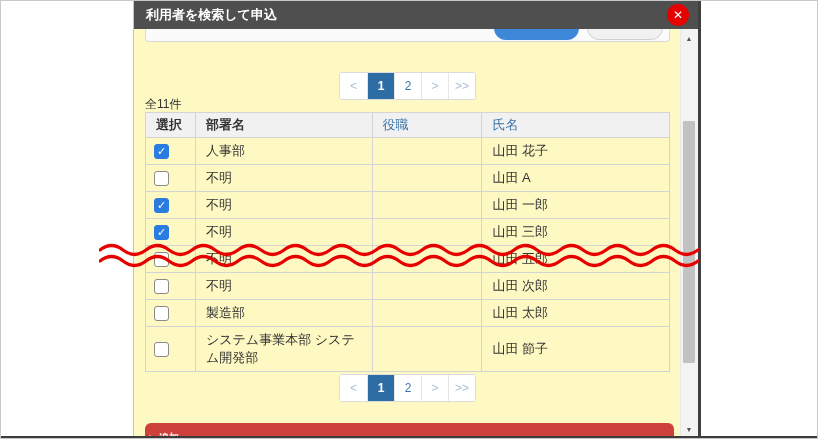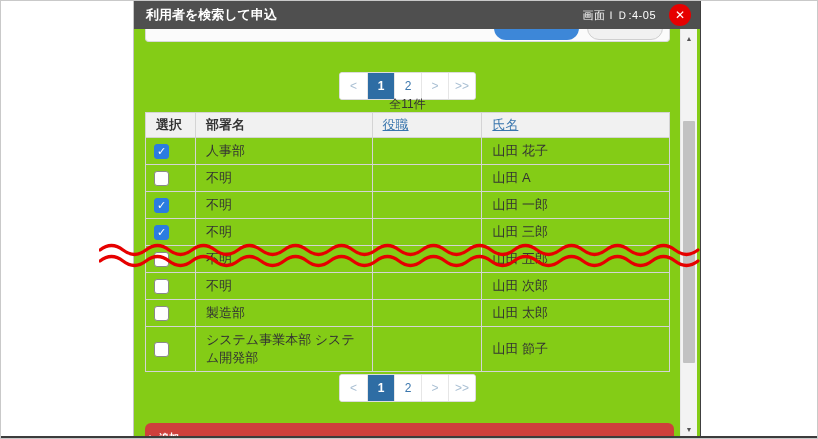--- a/index.html
+++ b/index.html
@@ -2,21 +2,21 @@
 <html><head>
 <meta charset="utf-8">
 <style>
   * { margin:0; padding:0; box-sizing:border-box; }
   body { background:#fff; font-family:"Liberation Sans","DejaVu Sans",sans-serif; }
   .frame { position:relative; width:818px; height:439px; background:#fff;
            border:1px solid #c9c9c9; overflow:hidden; }
 
   
   .dialog { position:absolute; left:132px; top:0; width:568px; height:439px;
-            background:#84cc16; border-left:1px solid #c6c6c6; border-right:1px solid #404040; }
+            background:#fef9c3; border-left:1px solid #c6c6c6; border-right:3px solid #404040; }
 
   .titlebar { position:absolute; left:0; top:0; width:100%; height:28px;
               background:#4f4f4f; z-index:5; }
   .title { position:absolute; left:12px; top:0; line-height:28px; color:#fff;
            font-size:13px; font-weight:bold; }
   .screen-id { position:absolute; right:44px; top:0; line-height:28px; color:#fff;
                font-size:11px; letter-spacing:.5px; }
   .close-btn { position:absolute; right:9px; top:3px; width:22px; height:22px;
                border-radius:50%; background:#e60000; color:#fff; font-weight:bold;
                font-size:12px; text-align:center; line-height:22px; cursor:pointer; }
@@ -37,30 +37,30 @@
   .pagination { display:inline-flex; border:1px solid #dcdcdc; border-radius:3px;
                 overflow:hidden; background:#fff; }
   .pg-item { min-width:27px; height:26px; line-height:26px; font-size:12px;
              text-align:center; padding:0 6px; border-left:1px solid #e6e6e6;
              background:#fff; cursor:pointer; }
   .pg-item:first-child { border-left:none; }
   .pg-item.active { background:#2e6da4; color:#fff; font-weight:bold; }
   .pg-item.link { color:#3a76ad; }
   .pg-item.muted { color:#a9bfd3; }
 
-  .total-count { position:absolute; left:11px; width:525px; top:95px; text-align:center;
+  .total-count { position:absolute; left:11px; width:525px; top:95px; text-align:left;
                  font-size:12px; color:#333; z-index:1; }
 
   
   table.users { position:absolute; left:11px; top:111px; width:525px;
                 border-collapse:collapse; z-index:1; }
   .users th, .users td { border:1px solid #d4d4d4; font-size:13px; color:#333;
                          padding:4px 10px; text-align:left; vertical-align:middle; }
   .users th { background:#f1f1f1; height:25px; font-weight:bold; padding:3px 10px; }
-  .users th.link-col { color:#3a76ad; font-weight:normal;text-decoration:underline; }
+  .users th.link-col { color:#3a76ad; font-weight:normal; }
   .users td { height:26px; }
   .users td.cb-cell { padding:3px 8px; }
 
   .checkbox { display:inline-block; width:15px; height:15px; border:1.5px solid #8a8a8a;
               border-radius:3px; background:#fff; text-align:center; line-height:13px;
               font-size:11px; color:#fff; cursor:pointer; vertical-align:middle; }
   .checkbox.checked { background:#2b7ce0; border-color:#2b7ce0; }
 
   
   .add-button { position:absolute; left:11px; top:407px; width:529px; height:32px;
@@ -91,21 +91,20 @@
 <div class="frame">
 
   <div class="dialog">
 
     <div class="pill blue"></div>
     <div class="pill gray"></div>
     <div class="panel-remnant"></div>
 
     <div class="titlebar">
       <span class="title">利用者を検索して申込</span>
-      <span class="screen-id">画面ＩＤ:4-05</span>
       <span class="close-btn">✕</span>
     </div>
 
 
     <div class="pg-wrap pg-top">
       <div class="pagination pg-build">
           <span class="pg-item muted">&lt;</span>
           <span class="pg-item active">1</span>
           <span class="pg-item link">2</span>
           <span class="pg-item muted">&gt;</span>

